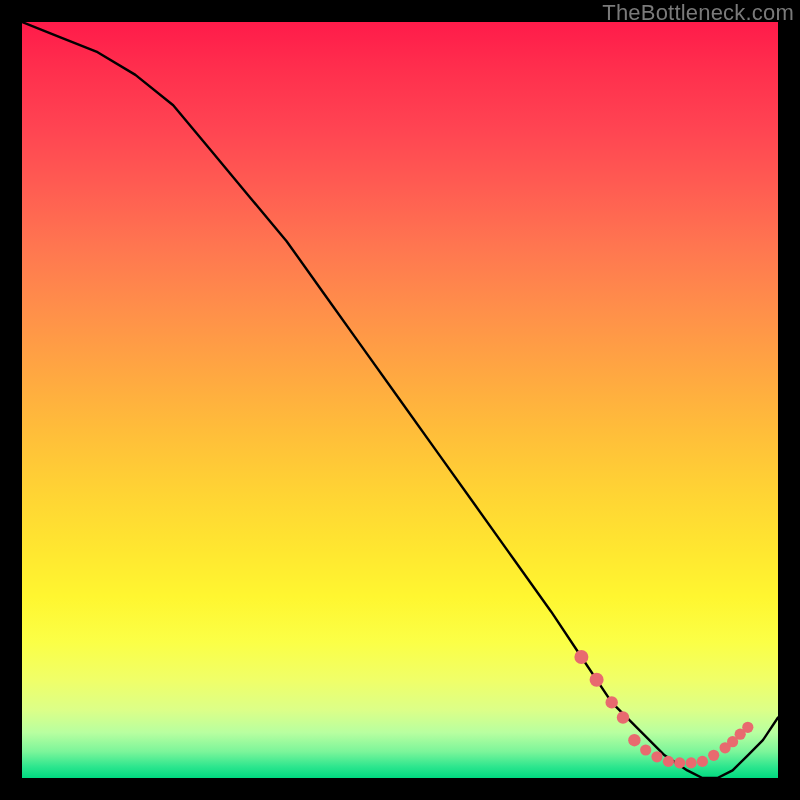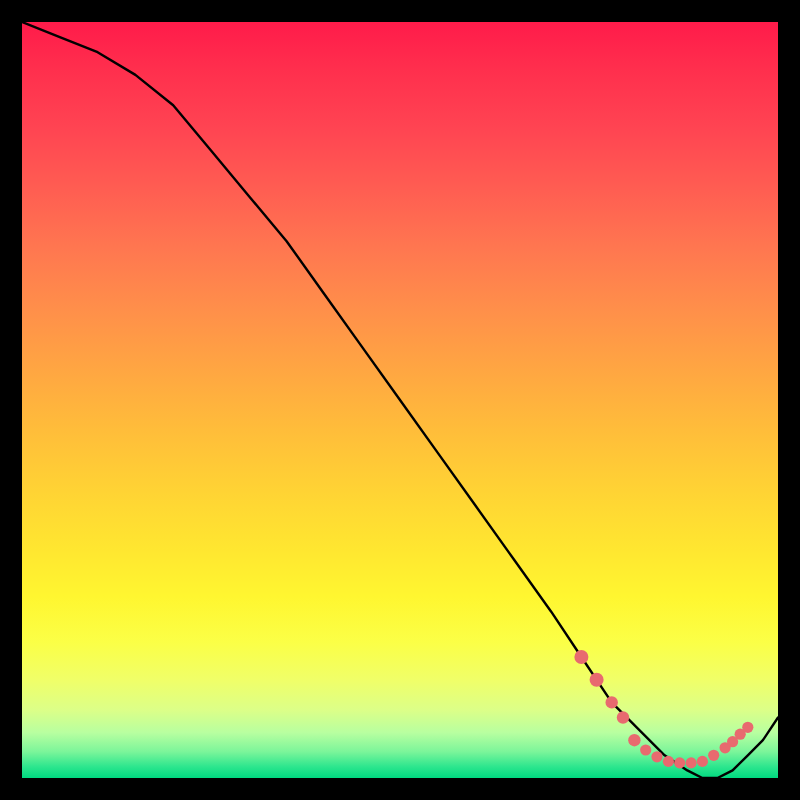--- a/index.html
+++ b/index.html
@@ -99,13 +99,14 @@
           <circle cx="669.1" cy="740.9" r="5.6" class="dot"></circle>
           <circle cx="680.4" cy="739.4" r="5.6" class="dot"></circle>
           <circle cx="691.7" cy="733.3" r="5.6" class="dot"></circle>
           <circle cx="703.1" cy="725.8" r="5.6" class="dot"></circle>
           <circle cx="710.6" cy="719.7" r="5.6" class="dot"></circle>
           <circle cx="718.2" cy="712.2" r="5.6" class="dot"></circle>
           <circle cx="725.8" cy="705.3" r="5.6" class="dot"></circle>
         </g>
     </svg>
   </div>
+  <div class="watermark">TheBottleneck.com</div>
 </div>
 
 </body></html>

